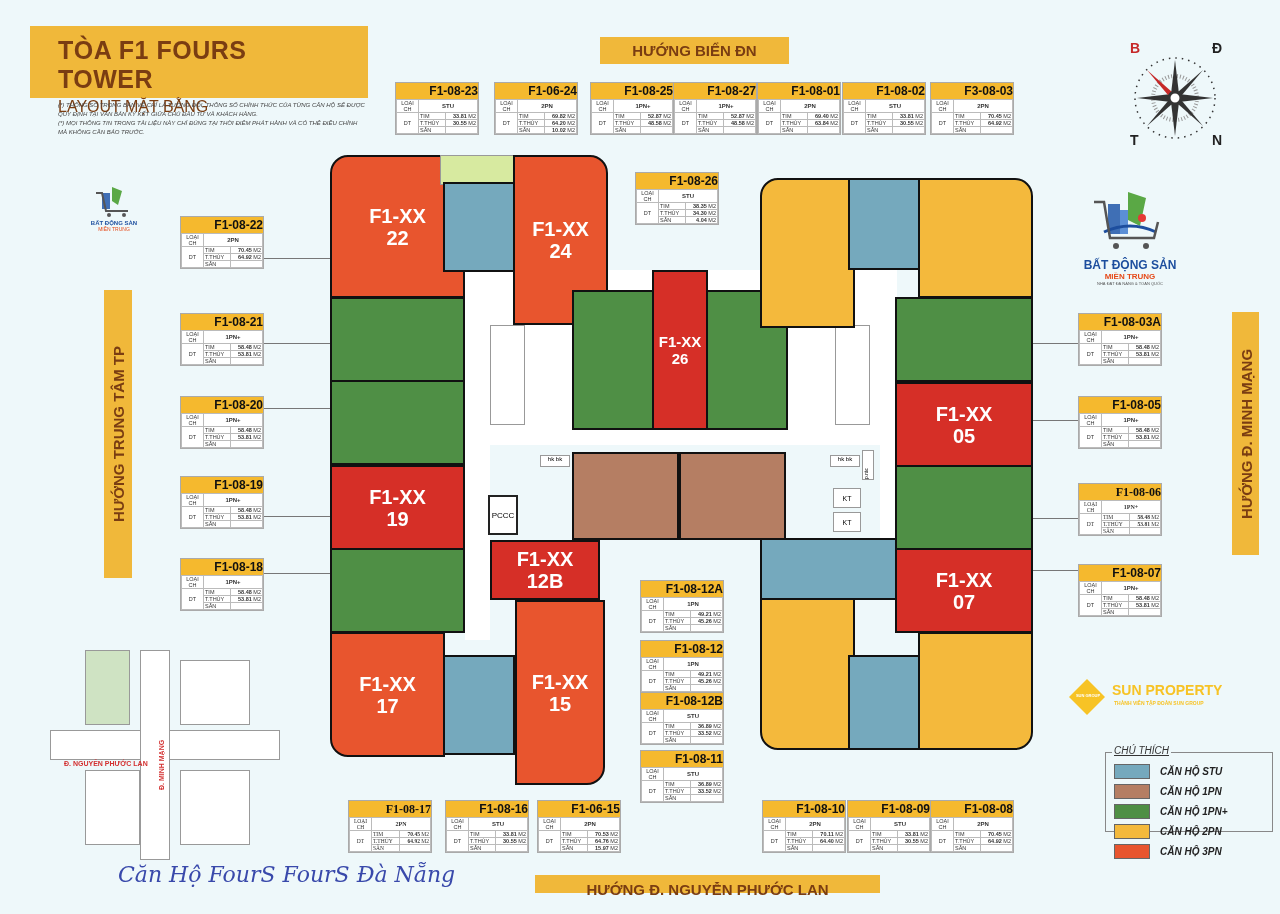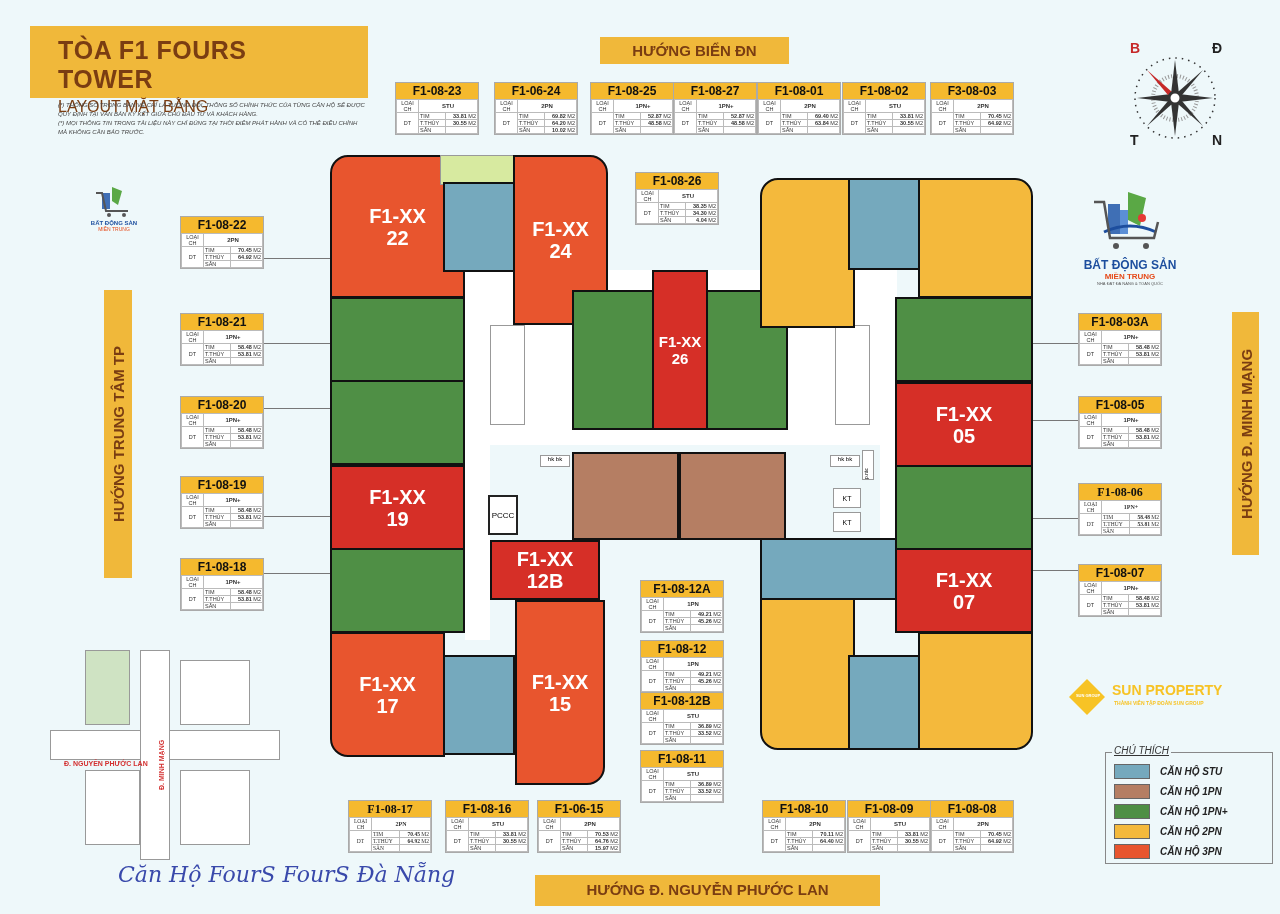--- a/index.html
+++ b/index.html
@@ -4,37 +4,37 @@
 <style>
 *{box-sizing:border-box;margin:0;padding:0}
 body{width:1280px;height:914px;background:#eef8fa;font-family:"Liberation Sans",sans-serif;position:relative;overflow:hidden}
 .abs{position:absolute}
 .title-box{left:30px;top:26px;width:338px;height:72px;background:#f0b83a;padding:10px 28px}
 .title-box .t1{font-size:25px;font-weight:bold;color:#7a3d12;letter-spacing:0.5px}
 .title-box .t2{font-size:16px;color:#7a3d12;margin-top:4px}
 .note{left:58px;top:101px;width:310px;font-size:6px;font-style:italic;color:#444;line-height:9px}
 .banner{background:#f0b83a;color:#7a3d12;font-weight:bold;text-align:center}
 .banner-top{left:600px;top:37px;width:189px;height:27px;font-size:15px;line-height:27px}
-.banner-bottom{left:535px;top:875px;width:345px;height:31px;font-size:15px;line-height:30px}
+.banner-bottom{left:535px;top:875px;width:345px;height:18px;font-size:15px;line-height:30px}
 .banner-left{left:104px;top:290px;width:28px;height:288px}
 .banner-right{left:1232px;top:312px;width:27px;height:243px}
 .vtext{position:absolute;left:50%;top:50%;transform:translate(-50%,-50%) rotate(-90deg);white-space:nowrap;font-size:15px}
 .card{position:absolute;width:84px;background:#fff;border:1px solid #aaa;font-size:5.5px;color:#333}
-.card .hd{background:#f5b92e;font-weight:bold;font-size:12px;text-align:center;color:#111;height:16px;line-height:16px}
+.card .hd{background:#f5b92e;font-weight:bold;font-size:12px;text-align:right;color:#111;height:16px;line-height:16px}
 .card table{width:100%;border-collapse:collapse}
 .card td{border:1px solid #bbb;height:7px;padding:0 1px}
 .card .lbl{width:22px;text-align:center}
 .card .typ{text-align:center;font-weight:bold;font-size:6px}
 .card .val{font-weight:bold;text-align:right}
 .plan{position:absolute}
 .unit{position:absolute;border:2px solid #111;display:flex;align-items:center;justify-content:center;text-align:center;color:#fff;font-weight:bold;font-size:20px;line-height:22px}
 .stu{background:#75a9bd}.p1{background:#b57e63}.p1p{background:#4f8f45}.p2{background:#f4b93c}.p3{background:#e8552e}.hl{background:#d62f27}
 .core{position:absolute;background:#fff;border:1px solid #999}
 .lines{position:absolute;border-color:#777;border-style:solid;border-width:0}
-.legend{left:1105px;top:752px;width:168px;height:112px;border:1px solid #888;padding:8px 8px}
+.legend{left:1105px;top:752px;width:168px;height:80px;border:1px solid #888;padding:8px 8px}
 .legend .cap{position:absolute;top:-8px;left:6px;background:#eef8fa;font-size:10px;font-style:italic;color:#333;text-decoration:underline;padding:0 2px}
 .leg-row{display:flex;align-items:center;height:20px}
 .leg-sw{width:36px;height:15px;border:1px solid #666;margin-right:10px}
 .leg-txt{font-size:10px;font-weight:bold;font-style:italic;color:#222}
 .compass{left:1120px;top:40px;width:110px;height:110px}
 .logo1{left:84px;top:185px;width:60px;font-size:5px;text-align:center}
 .logo2{left:1080px;top:190px;width:100px;text-align:center}
 .sun{left:1068px;top:680px;width:160px}
 .script{left:118px;top:862px;font-family:"DejaVu Serif",serif;font-style:italic;font-size:22px;color:#3949ab}
 .road{position:absolute;background:#fff;border:1px solid #999}

